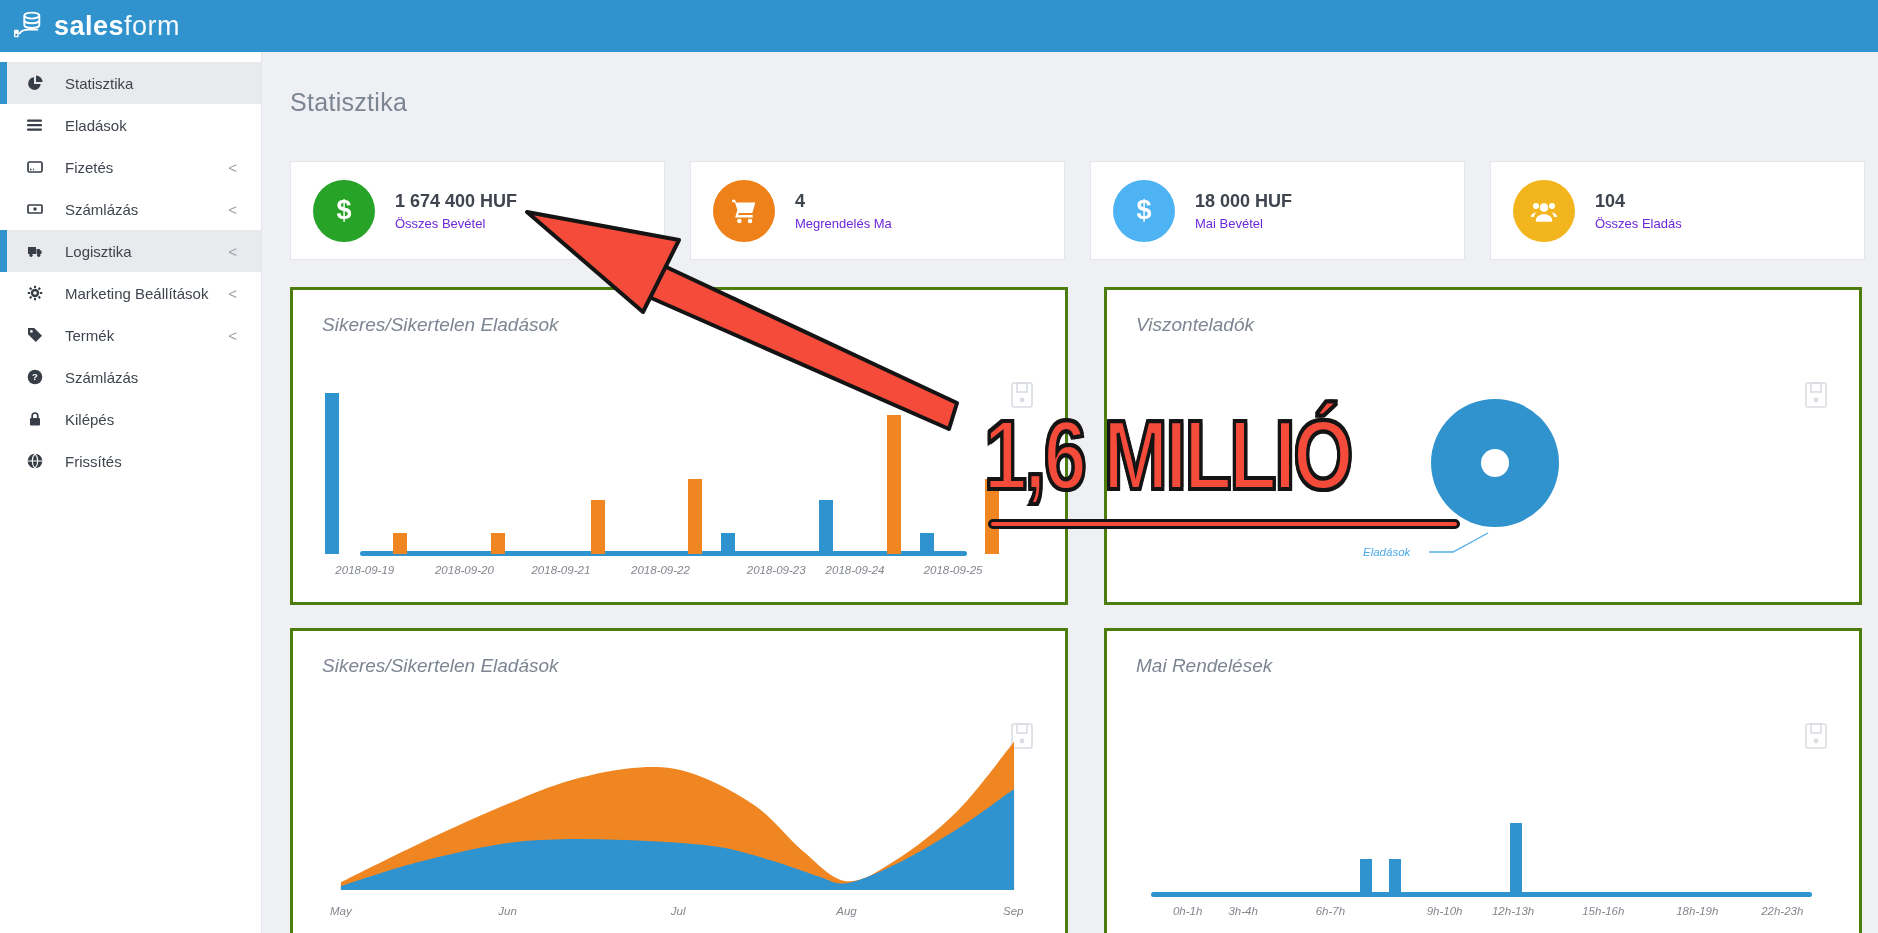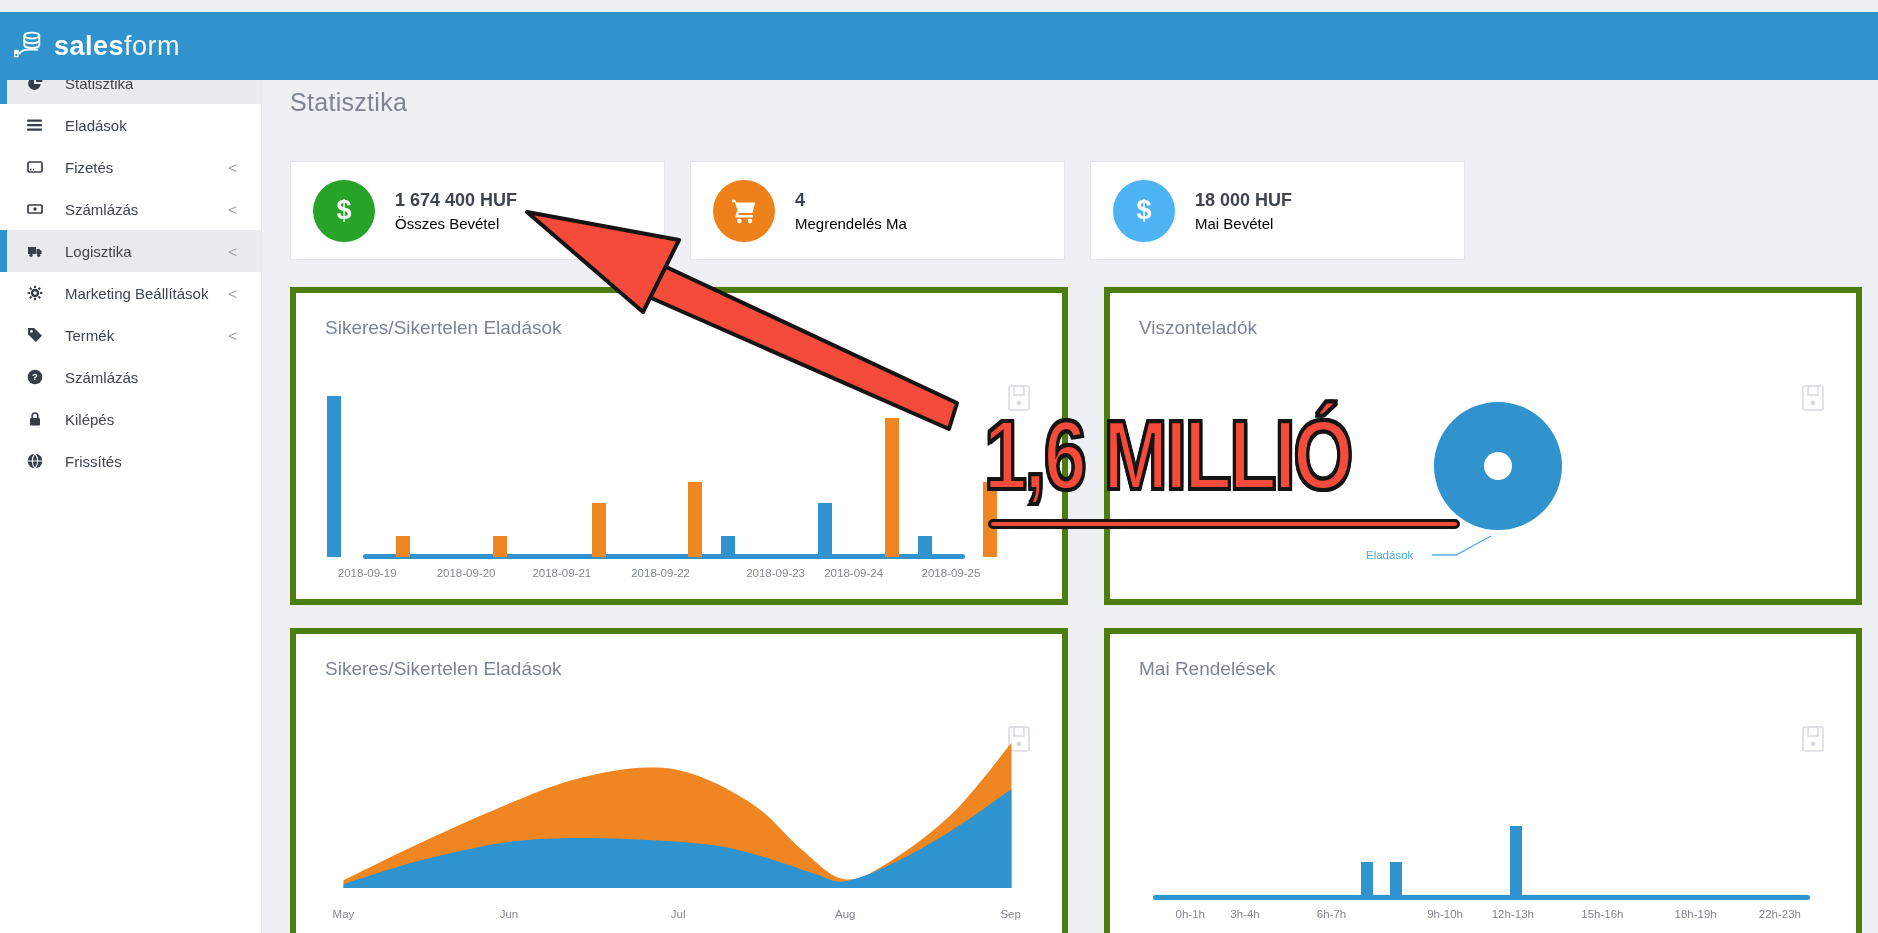--- a/index.html
+++ b/index.html
@@ -1,20 +1,20 @@
 <!DOCTYPE html>
 <html><head>
 <meta charset="utf-8">
 <style>
   * { margin:0; padding:0; box-sizing:border-box; }
   html,body { width:1878px; height:933px; overflow:hidden; background:#eef0f4;
               font-family:"Liberation Sans", sans-serif; }
 
   
-  .header { position:absolute; top:12px; left:0; width:1878px; height:68px;
+  .header { position:absolute; top:0; left:0; width:1878px; height:52px;
             background:#3093ce; z-index:30; display:flex; align-items:center; }
   .brand { display:flex; align-items:center; gap:8px; padding-left:12px; cursor:pointer; }
   .brand-text { color:#fff; font-size:27px; letter-spacing:.5px; }
   .brand-text b { font-weight:700; }
   .brand-text span { font-weight:300; opacity:.95; }
 
   
   .sidebar { position:absolute; top:52px; left:0; width:262px; bottom:0; background:#fff;
              border-right:1px solid #e4e6ec; z-index:20; padding-top:10px; }
   .side-item { height:42px; display:flex; align-items:center; padding-left:27px;
@@ -29,24 +29,24 @@
   .page-title { margin-top:36px; font-size:25px; color:#7d8593; letter-spacing:.3px; }
 
   .stat-row { display:grid; grid-template-columns:repeat(4,375px); gap:25px; margin-top:44px; }
   .stat-card { background:#fff; border:1px solid #e4e6ec; height:99px; display:flex;
                align-items:center; padding-left:22px; }
   .stat-circle { width:62px; height:62px; border-radius:50%; display:flex; align-items:center;
                  justify-content:center; color:#fff; flex:0 0 62px; margin-right:20px; }
   .stat-circle .dollar { font-size:27px; font-weight:700; }
   .stat-circle svg { width:30px; height:30px; }
   .stat-value { font-size:18px; font-weight:700; color:#3e454f; }
-  .stat-label { font-size:15px; color:#000000; margin-top:4px; }
+  .stat-label { font-size:13px; color:#6d28d9; margin-top:4px; }
 
   .charts-row { display:grid; grid-template-columns:778px 758px; gap:36px; margin-top:27px; }
-  .chart-card { position:relative; background:#fff; border:6px solid #4d7c0f; height:318px; overflow:visible; }
+  .chart-card { position:relative; background:#fff; border:3px solid #4d7c0f; height:318px; overflow:visible;font-style:italic; }
   .chart-title { position:absolute; left:29px; top:24px; font-size:19px; color:#7d8593; }
   .save-btn { position:absolute; right:32px; top:92px; width:22px; height:26px; cursor:pointer; }
   .save-btn svg { width:22px; height:26px; }
 
   .bar { position:absolute; }
   .axis-line { position:absolute; height:5px; border-radius:3px; background:#2e93cf; }
   .x-label { position:absolute; transform:translateX(-50%); font-size:11.5px; color:#82878e; white-space:nowrap; }
 
   .donut-label { position:absolute; font-size:11.5px; color:#4aa9e9; }
 
@@ -206,20 +206,35 @@
           <div class="stat-label">Megrendelés Ma</div>
         </div>
       </div>
       <div class="stat-card">
         <div class="stat-circle" style="background: rgb(77, 179, 243);">
           <span class="dollar">$</span>
         </div>
         <div>
           <div class="stat-value">18 000 HUF</div>
           <div class="stat-label">Mai Bevétel</div>
+        </div>
+      </div>
+      <div class="stat-card">
+        <div class="stat-circle" style="background: rgb(242, 181, 29);">
+          <svg viewBox="0 0 24 24" fill="#fff">
+            <circle cx="12" cy="9.2" r="3.4"></circle>
+            <circle cx="5.6" cy="8" r="2.4"></circle>
+            <circle cx="18.4" cy="8" r="2.4"></circle>
+            <path d="M5.5 19.5c0-3.2 2.9-5 6.5-5s6.5 1.8 6.5 5v1h-13z"></path>
+            <path d="M1.5 16.5c.6-2.3 2.3-3.4 4.4-3.6-1 1-1.7 2.3-1.9 3.9H1.5zM22.5 16.5c-.6-2.3-2.3-3.4-4.4-3.6 1 1 1.7 2.3 1.9 3.9h2.5z"></path>
+          </svg>
+        </div>
+        <div>
+          <div class="stat-value">104</div>
+          <div class="stat-label">Összes Eladás</div>
         </div>
       </div>
     </div>
 
   <div class="charts-row">
 
     <div class="chart-card">
       <div class="chart-title">Sikeres/Sikertelen Eladások</div>
       <div class="save-btn">
         <svg viewBox="0 0 22 26" fill="none" stroke="#d9dce2" stroke-width="1.6">

